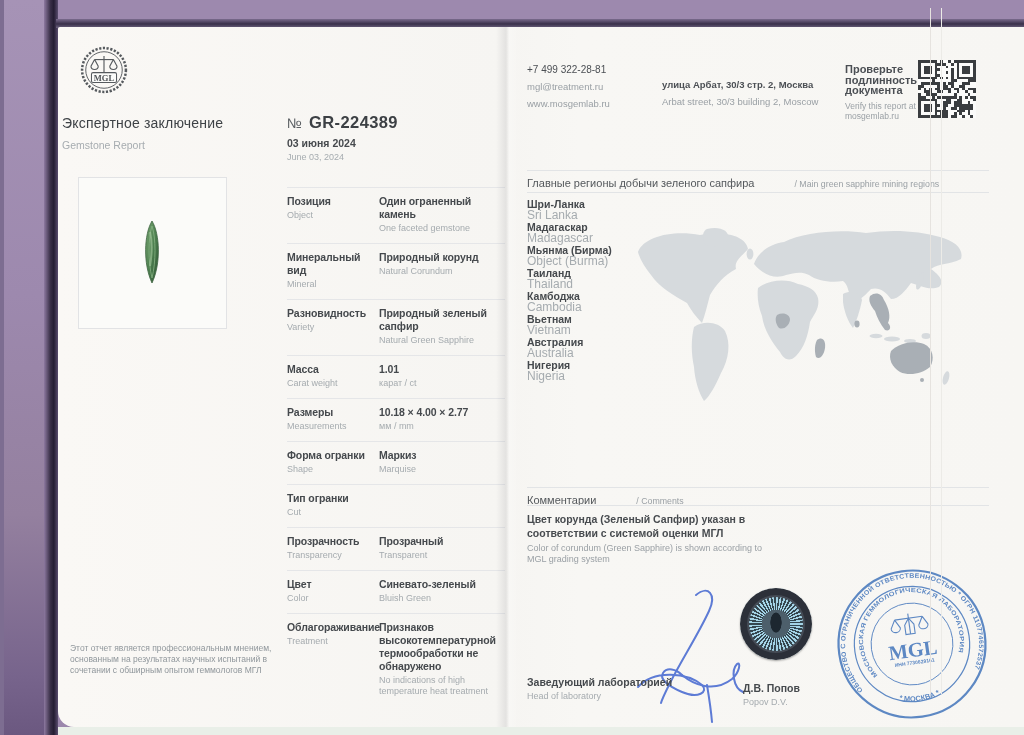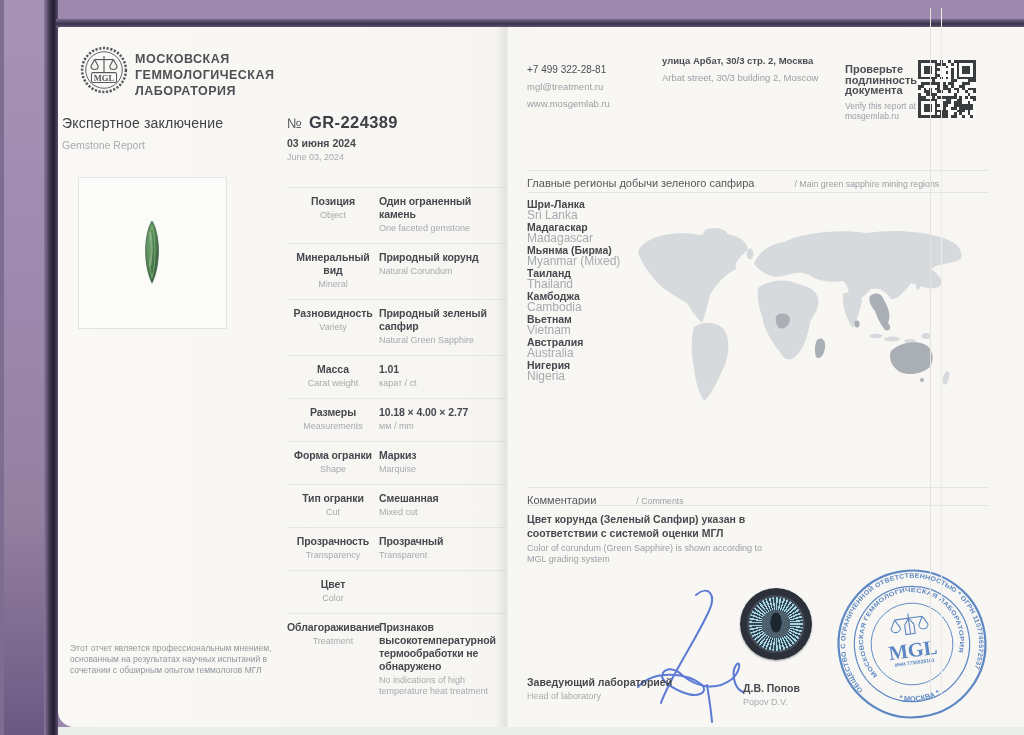--- a/index.html
+++ b/index.html
@@ -37,33 +37,33 @@
   .no-label{font-size:14px;color:#5c6064;margin-right:7px;}
   .no-value{font-size:16.5px;font-weight:700;color:#3c4044;letter-spacing:0.4px;}
   .date-ru{left:229px;top:110px;font-size:10.5px;font-weight:700;color:#46494d;}
   .date-en{left:229px;top:125px;font-size:9px;color:#a6acb0;}
   
   .photo{left:20px;top:150px;width:147px;height:150px;background:#fbfbf9;border:1px solid #e2e3e5;}
   .photo svg{position:absolute;left:58px;top:42px;}
   
   .ptable{left:229px;top:160px;width:218px;}
   .prow{display:flex;border-top:1px solid #e5e6e8;padding:7px 0 9px 0;}
-  .pl{width:92px;flex:none;text-align:center;}
+  .pl{width:92px;flex:none;}
   .pv{flex:1;}
   .ru{font-size:10.5px;font-weight:700;color:#45494d;line-height:13px;letter-spacing:-0.1px;}
   .en{font-size:9px;color:#a5abaf;line-height:11px;margin-top:2px;}
   
   .disclaimer{left:12px;top:616px;width:232px;}
   .disc-ru{font-size:8.5px;color:#8f969b;line-height:11px;}
   .disc-en{font-size:9px;color:#838b91;line-height:11.5px;margin-top:5px;}
   
   .contacts{left:469px;top:34px;width:130px;}
   .c-phone{font-size:10px;font-weight:400;color:#4b4f54;line-height:17px;}
   .c-line{font-size:9.5px;color:#9aa0a5;line-height:17px;}
-  .address{left:604px;top:25px;width:175px;}
+  .address{left:604px;top:49px;width:175px;}
   .a-ru{font-size:9.5px;font-weight:700;color:#4b4f54;line-height:17px;}
   .a-en{font-size:9.5px;color:#9aa0a5;line-height:17px;}
   .verify{left:787px;top:37px;width:72px;}
   .v-ru{font-size:11px;font-weight:700;color:#4b4f54;line-height:10.5px;}
   .v-en{font-size:8.5px;color:#9aa0a5;line-height:10.5px;margin-top:5px;}
   .qr{left:860px;top:33px;width:58px;height:58px;background:#fbfbfa;}
   .qr svg{width:58px;height:58px;fill:#3a3d40;shape-rendering:crispEdges;}
   
   .rule{height:1px;background:#e2e4e6;}
   .rule-r1{left:469px;top:143px;width:462px;}
@@ -113,25 +113,20 @@
     <g stroke="#565a5e" stroke-width="1.1" fill="none">
       <path d="M23,9.5 V26"></path>
       <path d="M14,13 H32"></path>
       <path d="M14,13 l-3.5,6.5 M14,13 l3.5,6.5 M10.5,19.5 a3.5,3 0 0 0 7,0"></path>
       <path d="M32,13 l-3.5,6.5 M32,13 l3.5,6.5 M28.5,19.5 a3.5,3 0 0 0 7,0"></path>
     </g>
     <rect x="11" y="25.5" width="24" height="9.5" rx="1.5" fill="#fbfbf9" stroke="#565a5e" stroke-width="1"></rect>
     <text x="23" y="33.4" text-anchor="middle" font-size="8.2" font-weight="bold" font-family="Liberation Serif, DejaVu Serif, serif" fill="#4e5256">MGL</text>
   </svg>
 
-  <div class="abs lab-name">
-    <div>МОСКОВСКАЯ</div>
-    <div>ГЕММОЛОГИЧЕСКАЯ</div>
-    <div>ЛАБОРАТОРИЯ</div>
-  </div>
 
   <div class="abs report-title-ru">Экспертное заключение</div>
   <div class="abs report-title-en">Gemstone Report</div>
 
   <div class="abs no-line">
     <span class="no-label">№</span><span class="no-value">GR-224389</span>
   </div>
   <div class="abs date-ru">03 июня 2024</div>
   <div class="abs date-en">June 03, 2024</div>
 
@@ -209,39 +204,39 @@
       <div class="pv">
           <div class="ru">Маркиз</div>
           <div class="en">Marquise</div>
         </div>
     </div>
     <div class="prow">
       <div class="pl">
           <div class="ru">Тип огранки</div>
           <div class="en">Cut</div>
         </div>
-      <div class="pv">
-          <div class="ru">Смешанная</div>
-          <div class="en">Mixed cut</div>
-        </div>
     </div>
     <div class="prow">
       <div class="pl">
           <div class="ru">Прозрачность</div>
           <div class="en">Transparency</div>
         </div>
       <div class="pv">
           <div class="ru">Прозрачный</div>
           <div class="en">Transparent</div>
         </div>
     </div>
     <div class="prow">
       <div class="pl">
           <div class="ru">Цвет</div>
           <div class="en">Color</div>
+        </div>
+      <div class="pv">
+          <div class="ru">Синевато-зеленый</div>
+          <div class="en">Bluish Green</div>
         </div>
     </div>
     <div class="prow">
       <div class="pl">
           <div class="ru">Облагораживание</div>
           <div class="en">Treatment</div>
         </div>
       <div class="pv">
           <div class="ru">Признаков высокотемпературной термообработки не обнаружено</div>
           <div class="en">No indications of high temperature heat treatment</div>
@@ -521,21 +516,21 @@
     <div class="region">
         <div class="rg-ru">Шри-Ланка</div>
         <div class="rg-en">Sri Lanka</div>
       </div>
     <div class="region">
         <div class="rg-ru">Мадагаскар</div>
         <div class="rg-en">Madagascar</div>
       </div>
     <div class="region">
         <div class="rg-ru">Мьянма (Бирма)</div>
-        <div class="rg-en">Myanmar (Mixed)</div>
+        <div class="rg-en">Object (Burma)</div>
       </div>
     <div class="region">
         <div class="rg-ru">Таиланд</div>
         <div class="rg-en">Thailand</div>
       </div>
     <div class="region">
         <div class="rg-ru">Камбоджа</div>
         <div class="rg-en">Cambodia</div>
       </div>
     <div class="region">

